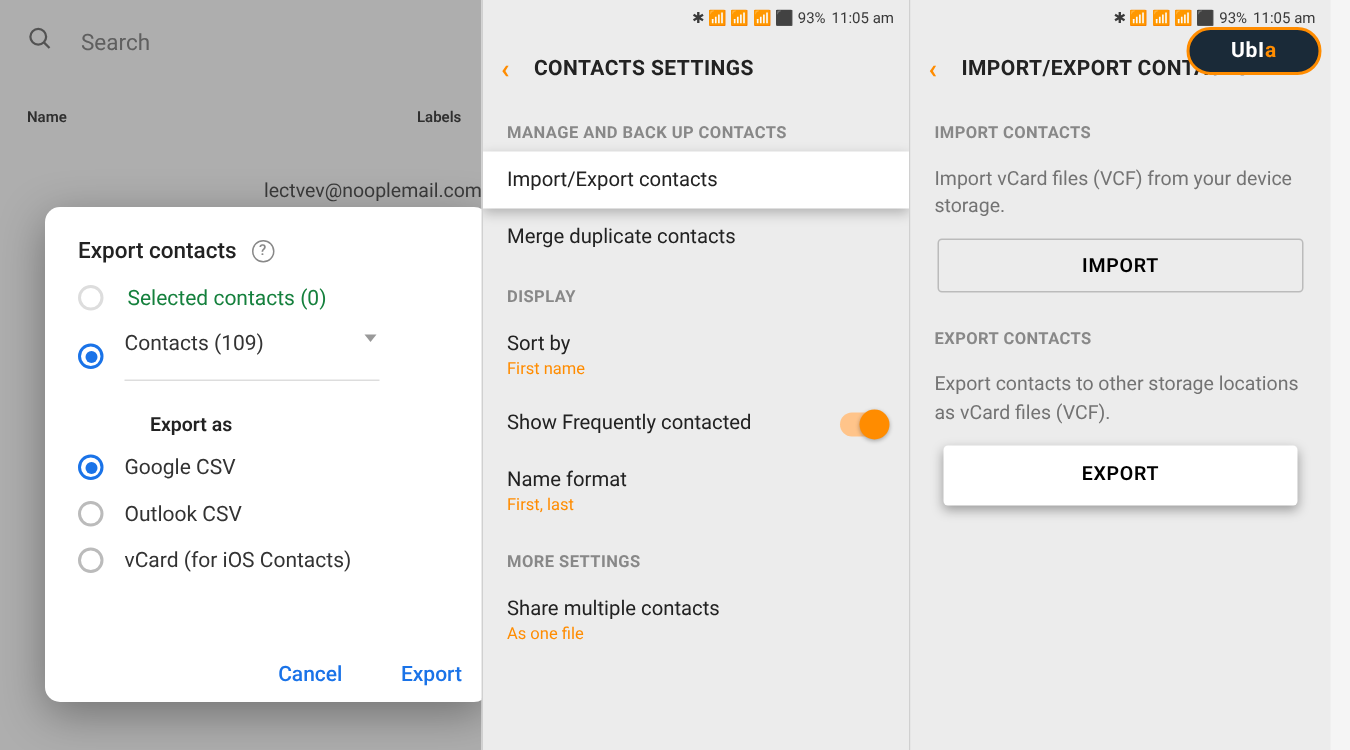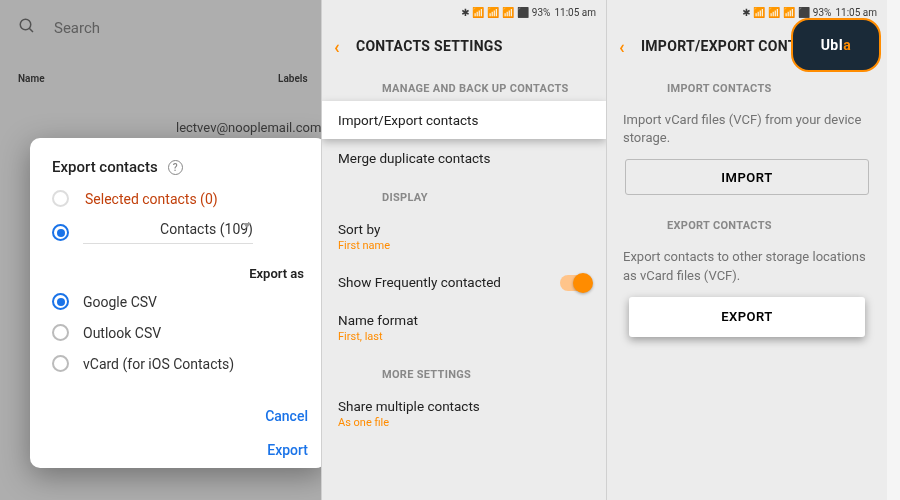--- a/index.html
+++ b/index.html
@@ -1,64 +1,64 @@
 <!DOCTYPE html>
 <html><head>
   <meta charset="utf-8">
   <style>
     * { margin: 0; padding: 0; box-sizing: border-box; font-family: -apple-system, BlinkMacSystemFont, 'Segoe UI', Roboto, sans-serif; }
     body { width: 900px; height: 500px; overflow: hidden; display: flex; background: #f5f5f5; }
     .panel { height: 500px; position: relative; border-right: 1px solid #d0d0d0; overflow: hidden; }
-    .panel.p1 { width: 322px; background: #fafafa; text-align: right; }
+    .panel.p1 { width: 322px; background: #fafafa; }
     .panel.p2 { width: 285px; background: #ececec; }
     .panel.p3 { width: 280px; background: #ececec; border-right: none; }
     .dim-overlay { position: absolute; inset: 0; background: rgba(0,0,0,0.3); }
 
     
     .search-bar { height: 56px; display: flex; align-items: center; padding: 0 18px; gap: 18px; }
     .search-icon { color: #777; }
     .search-placeholder { color: #888; font-size: 15px; }
     .p1-header { height: 44px; display: flex; align-items: center; padding: 0 18px; font-size: 10px; font-weight: 600; color: #444; }
     .p1-header-labels { position: absolute; left: 278px; }
     .p1-email { position: absolute; top: 120px; left: 176px; font-size: 13px; color: #555; filter: blur(0.3px); }
 
     
     .dialog { position: absolute; top: 138px; left: 30px; width: 296px; height: 330px; background: #fff; border-radius: 10px; box-shadow: 0 8px 30px rgba(0,0,0,0.35); padding: 20px 22px 14px 22px; z-index: 10; }
     .dialog-title { font-size: 15px; font-weight: 500; color: #222; display: flex; align-items: center; gap: 10px; }
     .help-icon { width: 15px; height: 15px; border: 1.2px solid #888; border-radius: 50%; display: inline-flex; align-items: center; justify-content: center; font-size: 10px; color: #888; }
     .radio-row { display: flex; align-items: center; gap: 14px; margin-top: 14px; font-size: 14px; color: #333; }
-    .radio-row.disabled { color: #c2410c; gap: 16px; }
+    .radio-row.disabled { color: #15803d; gap: 16px; }
     .radio { width: 17px; height: 17px; border-radius: 50%; border: 2px solid #bbb; position: relative; flex-shrink: 0; }
     .radio.selected { border-color: #1a73e8; }
     .radio.selected::after { content: ""; position: absolute; top: 2.5px; left: 2.5px; width: 8px; height: 8px; background: #1a73e8; border-radius: 50%; }
     .radio.disabled { border-color: #ddd; }
-    .dropdown-underline { display: inline-block; border-bottom: 1px solid #ddd; padding-bottom: 6px; width: 170px; position: relative; }
+    .dropdown-underline { display: inline-block; border-bottom: 1px solid #ddd; padding-bottom: 16px; width: 170px; position: relative; }
     .caret { position: absolute; right: 2px; top: 2px; width: 0; height: 0; border-left: 4px solid transparent; border-right: 4px solid transparent; border-top: 5px solid #999; }
     .section-label { font-size: 13px; font-weight: 600; color: #222; margin-top: 22px; margin-left: 48px; }
-    .dialog-actions { position: absolute; bottom: 10px; right: 18px; display: flex; gap: 18px; flex-direction: column; }
+    .dialog-actions { position: absolute; bottom: 10px; right: 18px; display: flex; gap: 39px; }
     .dialog-actions span { color: #1a73e8; font-size: 14px; font-weight: 500; }
 
     
     .status-bar { height: 24px; display: flex; justify-content: flex-end; align-items: center; gap: 4px; padding-right: 10px; font-size: 10px; color: #3a3a3a; }
     .app-bar { height: 44px; display: flex; align-items: center; gap: 16px; padding: 0 12px; font-size: 14px; font-weight: 700; color: #222; letter-spacing: 0.3px; }
     .back-arrow { color: #ff8c00; font-size: 18px; font-weight: bold; }
-    .section-header { font-size: 11px; font-weight: 700; color: #888; padding: 14px 16px 6px 16px; letter-spacing: 0.3px; margin-left: 44px; }
+    .section-header { font-size: 11px; font-weight: 700; color: #888; padding: 14px 16px 6px 16px; letter-spacing: 0.3px; }
     .list-row { padding: 11px 16px; font-size: 13.5px; color: #222; background: transparent; position: relative; }
     .list-row.highlighted { background: #fff; box-shadow: 0 3px 8px rgba(0,0,0,0.25); font-weight: 400; }
     .list-sub { font-size: 11px; color: #ff8c00; margin-top: 2px; }
     .toggle { position: absolute; right: 14px; top: 12px; width: 32px; height: 16px; background: #ffc48a; border-radius: 10px; }
     .toggle::after { content: ""; position: absolute; right: -1px; top: -2px; width: 20px; height: 20px; background: #ff8c00; border-radius: 50%; box-shadow: 0 1px 3px rgba(0,0,0,0.3); }
 
     
     .body-text { font-size: 13px; color: #737373; padding: 10px 16px 0 16px; line-height: 1.4; }
     .btn-outline { margin: 12px 18px 4px 18px; height: 36px; border: 1px solid #bbb; border-radius: 3px; display: flex; align-items: center; justify-content: center; font-size: 13px; font-weight: 600; letter-spacing: 0.5px; background: transparent; }
     .btn-solid { margin: 12px 22px 4px 22px; height: 40px; background: #fff; border-radius: 3px; box-shadow: 0 3px 8px rgba(0,0,0,0.35); display: flex; align-items: center; justify-content: center; font-size: 13px; font-weight: 600; letter-spacing: 0.5px; }
 
     
-    .logo-badge { position: absolute; top: 18px; right: 6px; width: 90px; height: 54px; background: #1a2a38; border: 2px solid #ff8c00; border-radius: 18px; z-index: 20; display:flex; align-items:center; justify-content:center; color:#fff; font-weight:700; font-size:14px; letter-spacing:0.5px;}
+    .logo-badge { position: absolute; top: 18px; right: 6px; width: 90px; height: 32px; background: #1a2a38; border: 2px solid #ff8c00; border-radius: 18px; z-index: 20; display:flex; align-items:center; justify-content:center; color:#fff; font-weight:700; font-size:14px; letter-spacing:0.5px;}
     .logo-badge .o { color:#ff8c00; }
   </style>
 </head>
 <body>
 
 <div class="panel p1">
   <div class="search-bar">
     <span class="search-icon">
       <svg width="18" height="18" viewBox="0 0 24 24" fill="none" stroke="currentColor" stroke-width="2">
           <circle cx="10" cy="10" r="7"></circle>

